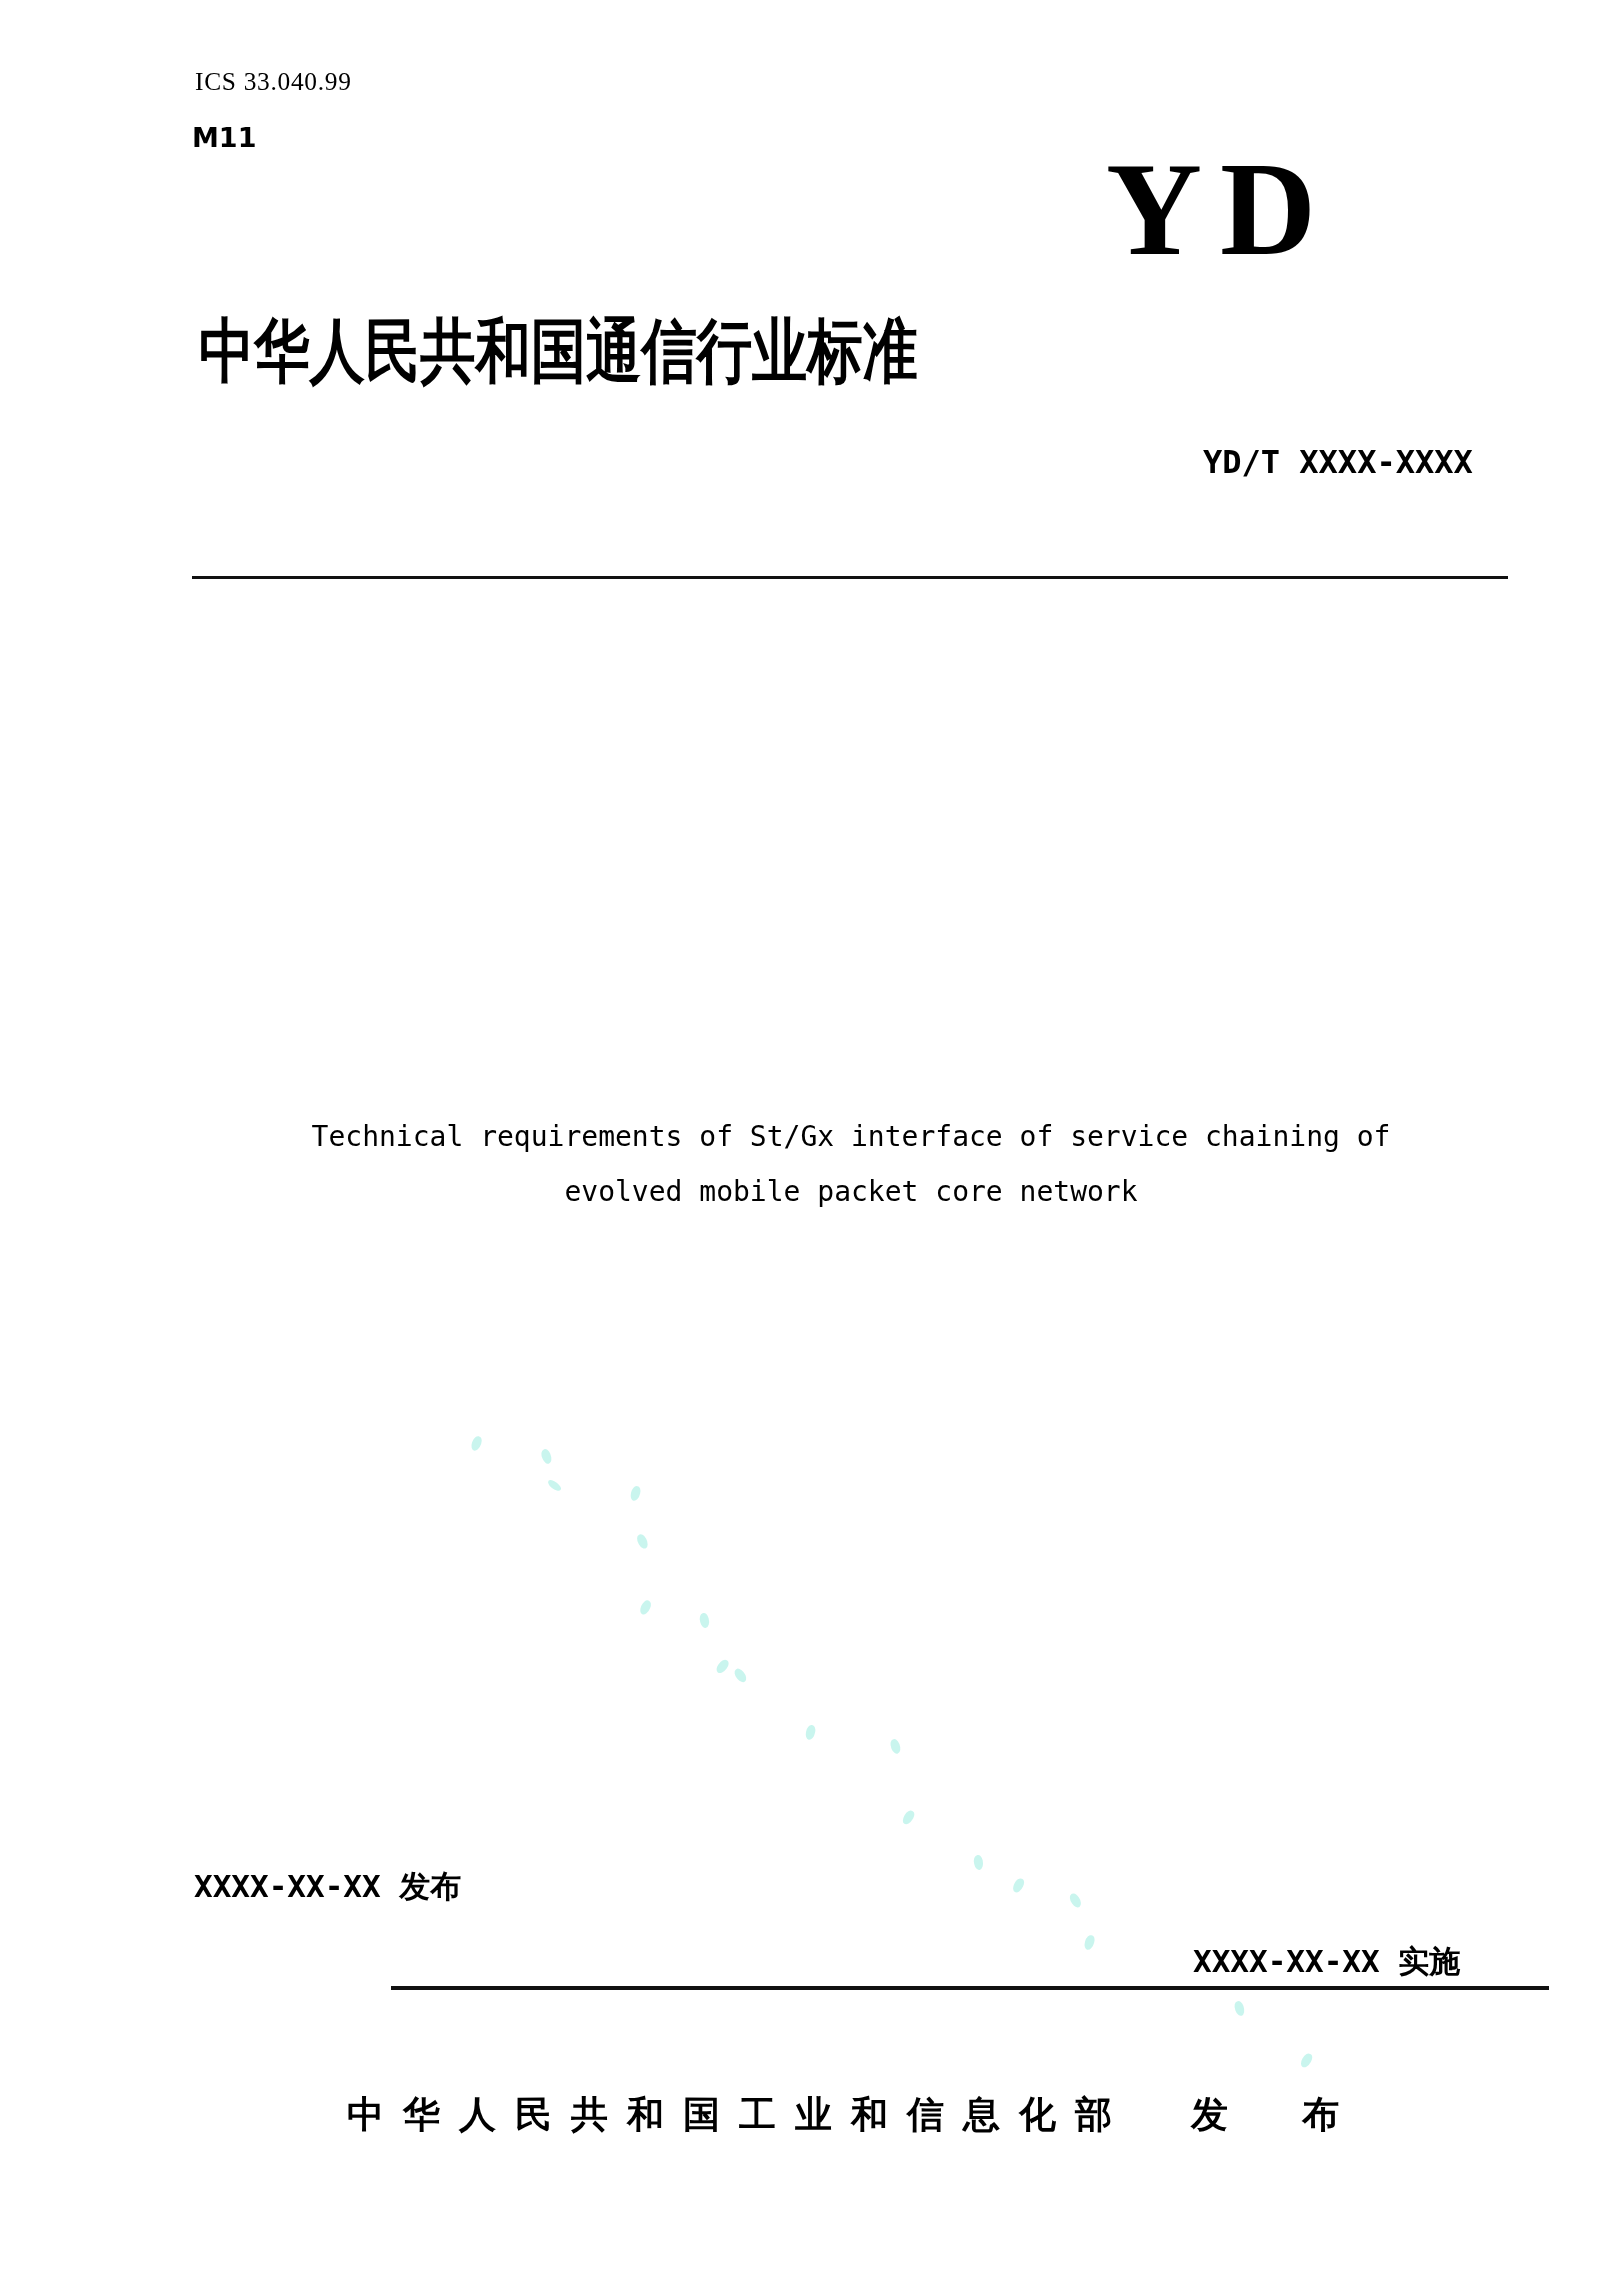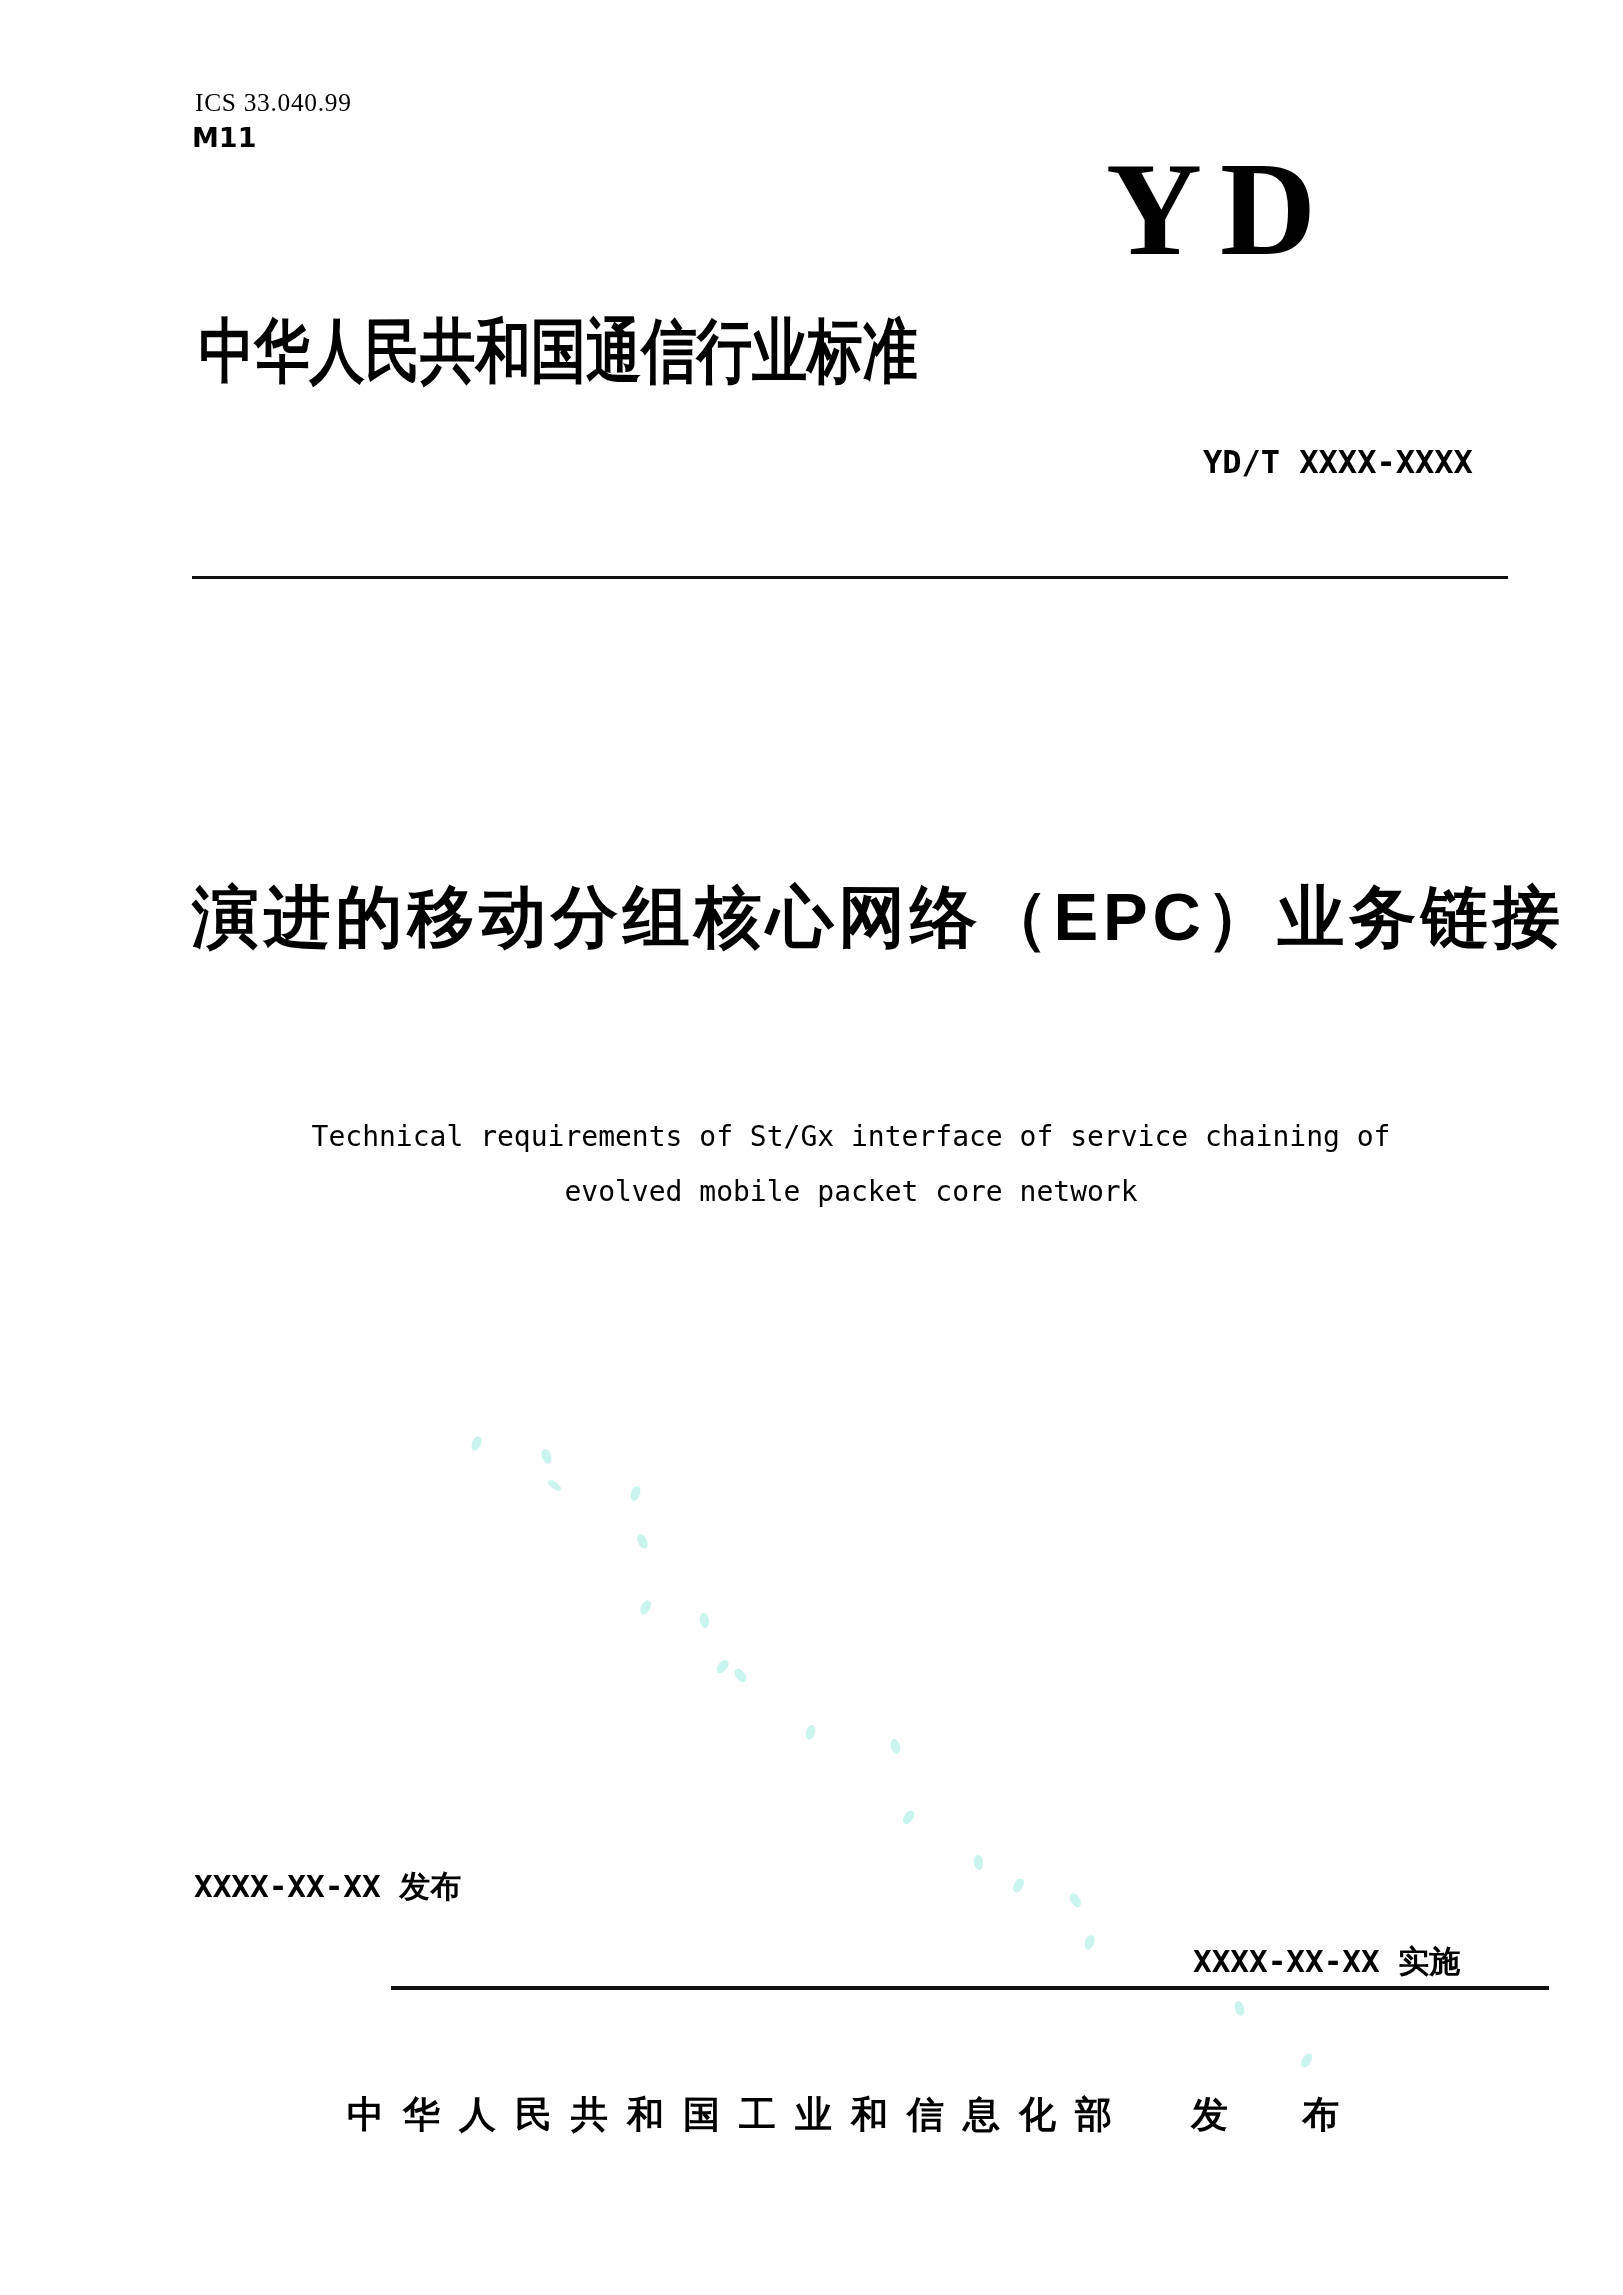--- a/index.html
+++ b/index.html
@@ -12,21 +12,21 @@
     width: 1624px;
     height: 2295px;
     background: #ffffff;
     overflow: hidden;
     font-family: "Liberation Sans", sans-serif;
     color: #000000;
   }
   .abs { position: absolute; }
 
   .ics-code {
-    left: 195px; top: 88px;
+    left: 195px; top: 67px;
     font-family: "Liberation Serif", serif;
     font-size: 25.4px;
     letter-spacing: 0.7px;
     white-space: nowrap;
   }
   .doc-class {
     left: 192px; top: 122px;
     font-family: "DejaVu Sans", "Liberation Sans", sans-serif;
     font-size: 27px;
     font-weight: 700;
@@ -131,21 +131,20 @@
   <div class="abs doc-class">M11</div>
 
   <div class="abs yd-logo">YD</div>
 
   <div class="abs standard-type">中华人民共和国通信行业标准</div>
 
   <div class="abs doc-number">YD/T XXXX-XXXX</div>
 
   <div class="abs header-divider"></div>
 
-  <div class="abs center-band title-cn1">演进的移动分组核心网络（EPC）业务链接</div>
 
   <div class="abs center-band title-en title-en1">Technical requirements of St/Gx interface of service chaining of</div>
   <div class="abs center-band title-en title-en2">evolved mobile packet core network</div>
 
 
   <div class="speck" style="left:472px;top:1436px;transform:rotate(18deg)"></div>
   <div class="speck" style="left:542px;top:1449px;transform:rotate(-24deg)"></div>
   <div class="speck" style="left:547px;top:1482px;transform:rotate(40deg);width:15px;height:6.9px"></div>
   <div class="speck" style="left:631px;top:1486px;transform:rotate(12deg)"></div>
   <div class="speck" style="left:638px;top:1534px;transform:rotate(-30deg)"></div>

